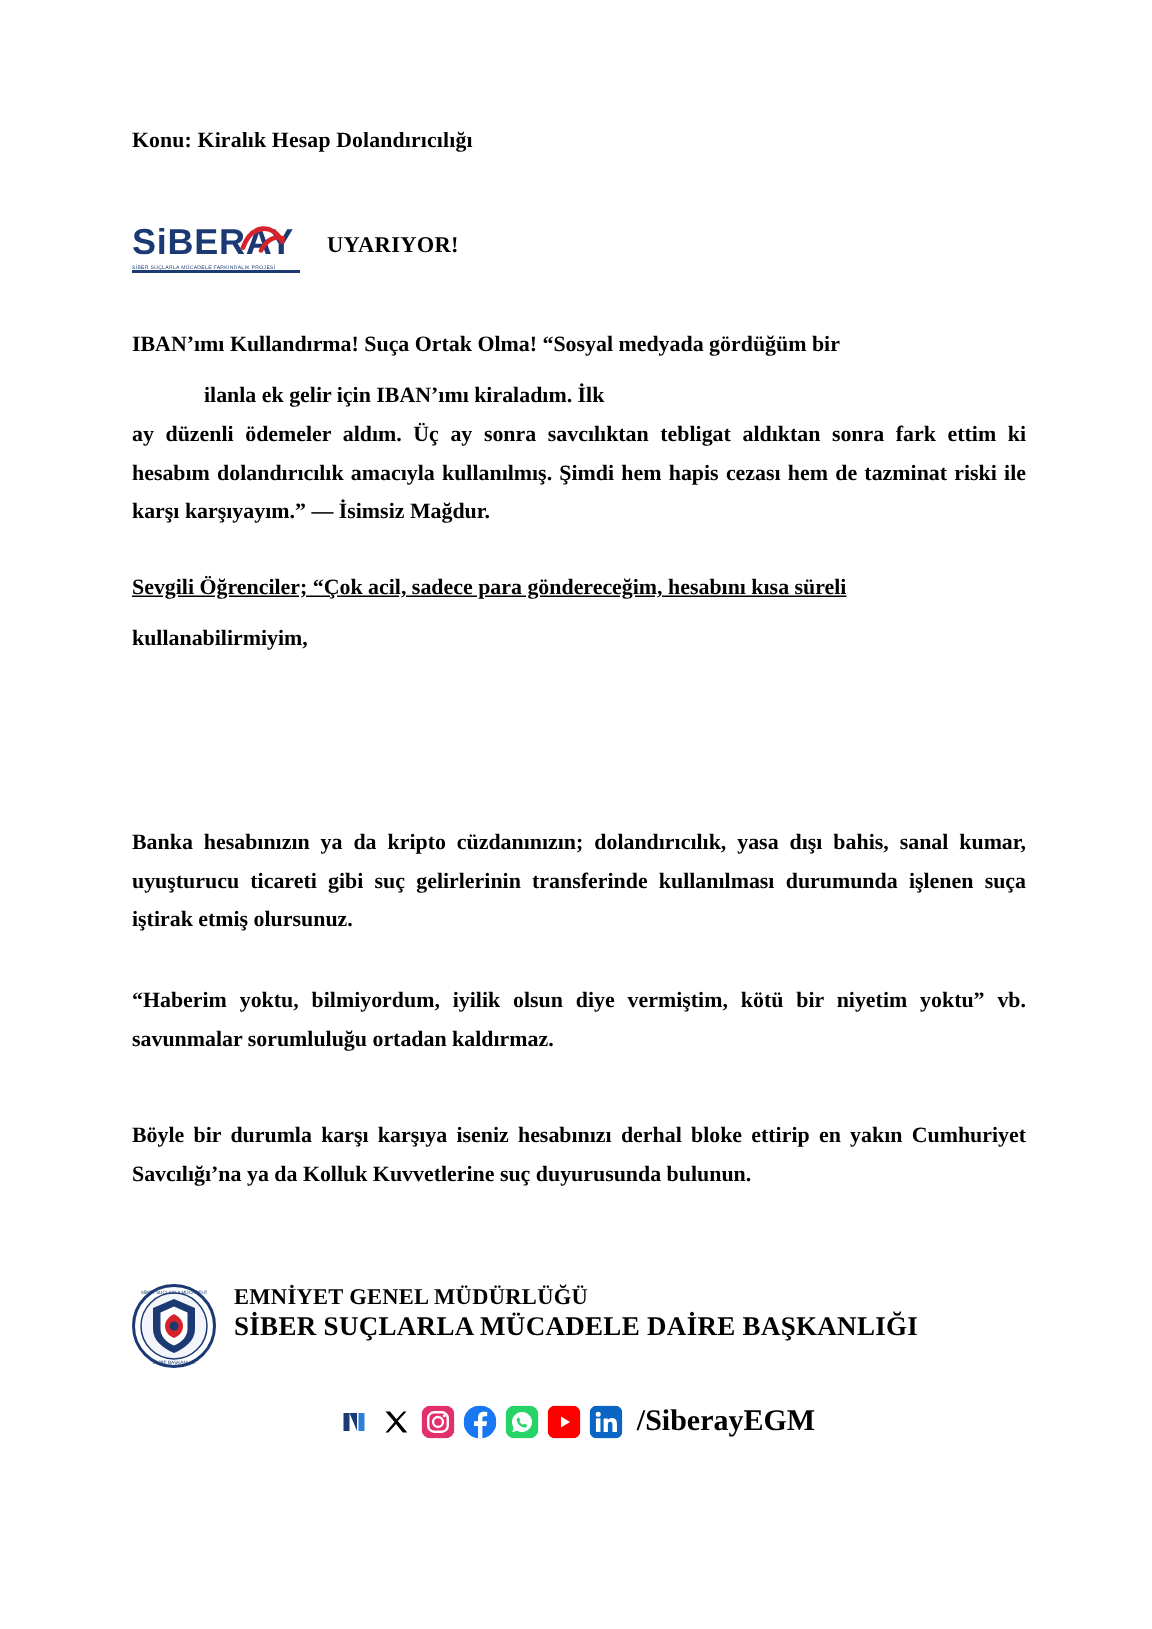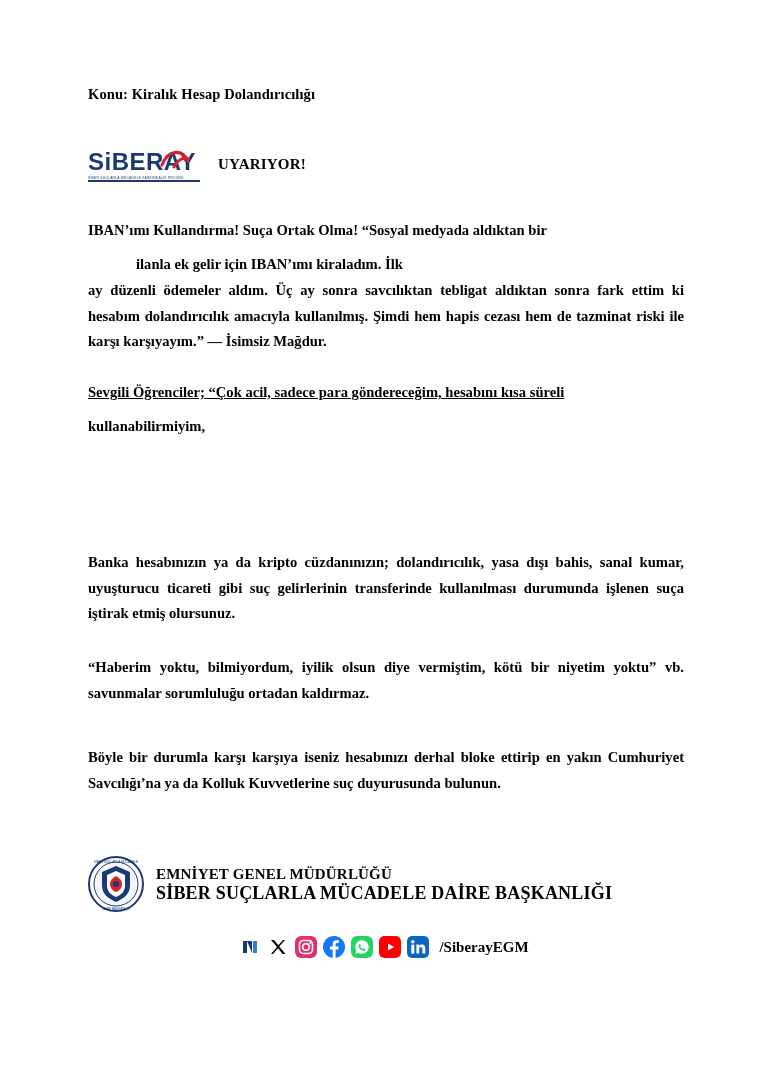--- a/index.html
+++ b/index.html
@@ -108,21 +108,20 @@
   .p3 { top: 550px; }
   .p4 { top: 655px; }
   .p5 { top: 745px; }
 
   
   .footer-block {
     position: absolute;
     left: 88px;
     top: 856px;
     display: flex;
-    align-items: center;
   }
   .emblem {
     width: 56px;
     height: 56px;
     flex: 0 0 56px;
     position: relative;
   }
   .footer-titles {
     margin-left: 12px;
     font-family: "Liberation Serif", serif;
@@ -155,21 +154,21 @@
     height: 22px;
     border-radius: 5px;
     display: inline-flex;
     align-items: center;
     justify-content: center;
     overflow: hidden;
   }
   .s-handle {
     font-family: "Liberation Serif", serif;
     font-weight: bold;
-    font-size: 15px;
+    font-size: 20px;
     margin-left: 4px;
     color: #000;
   }
 </style>
 </head>
 <body>
 
 <div class="page">
 
   <div class="subject">Konu: Kiralık Hesap Dolandırıcılığı</div>
@@ -181,21 +180,21 @@
         <path d="M2 18 C 8 2, 22 2, 28 14" fill="none" stroke="#d6232b" stroke-width="3.2" stroke-linecap="round"></path>
         <path d="M14 20 C 18 12, 24 10, 29 12" fill="none" stroke="#d6232b" stroke-width="3" stroke-linecap="round"></path>
       </svg>
       <div class="logo-underline"></div>
       <div class="logo-sub">SİBER SUÇLARLA MÜCADELE FARKINDALIK PROJESİ</div>
     </div>
     <div class="uyariyor">UYARIYOR!</div>
   </div>
 
   <div class="para p1">
-    <span class="l1">IBAN’ımı Kullandırma! Suça Ortak Olma! “Sosyal medyada aldıktan bir</span>
+    <span class="l1">IBAN’ımı Kullandırma! Suça Ortak Olma! “Sosyal medyada gördüğüm bir</span>
     <span class="l2">ilanla ek gelir için IBAN’ımı kiraladım. İlk</span>
     <span class="rest">ay düzenli ödemeler aldım. Üç ay sonra savcılıktan tebligat aldıktan sonra fark ettim ki hesabım dolandırıcılık amacıyla kullanılmış. Şimdi hem hapis cezası hem de tazminat riski ile karşı karşıyayım.” — İsimsiz Mağdur.</span>
   </div>
 
   <div class="para p2">
     <span class="l1">Sevgili Öğrenciler; “Çok acil, sadece para göndereceğim, hesabını kısa süreli</span>
     <span class="l2">kullanabilirmiyim,</span>
   </div>
 
   <div class="para p4">“Haberim yoktu, bilmiyordum, iyilik olsun diye vermiştim, kötü bir niyetim yoktu” vb. savunmalar sorumluluğu ortadan kaldırmaz.</div>

